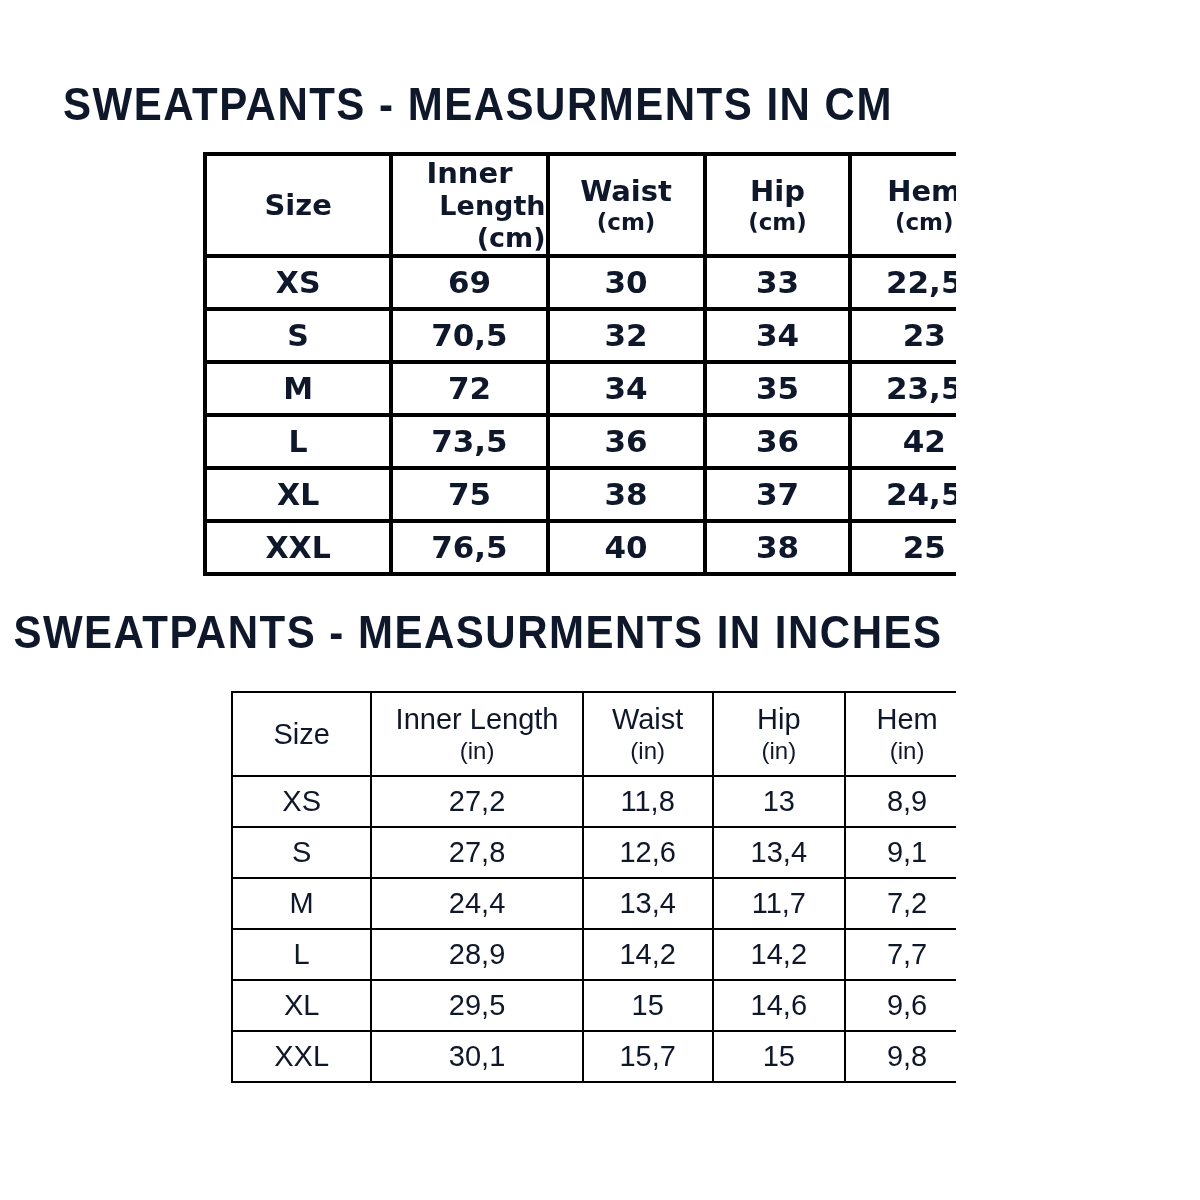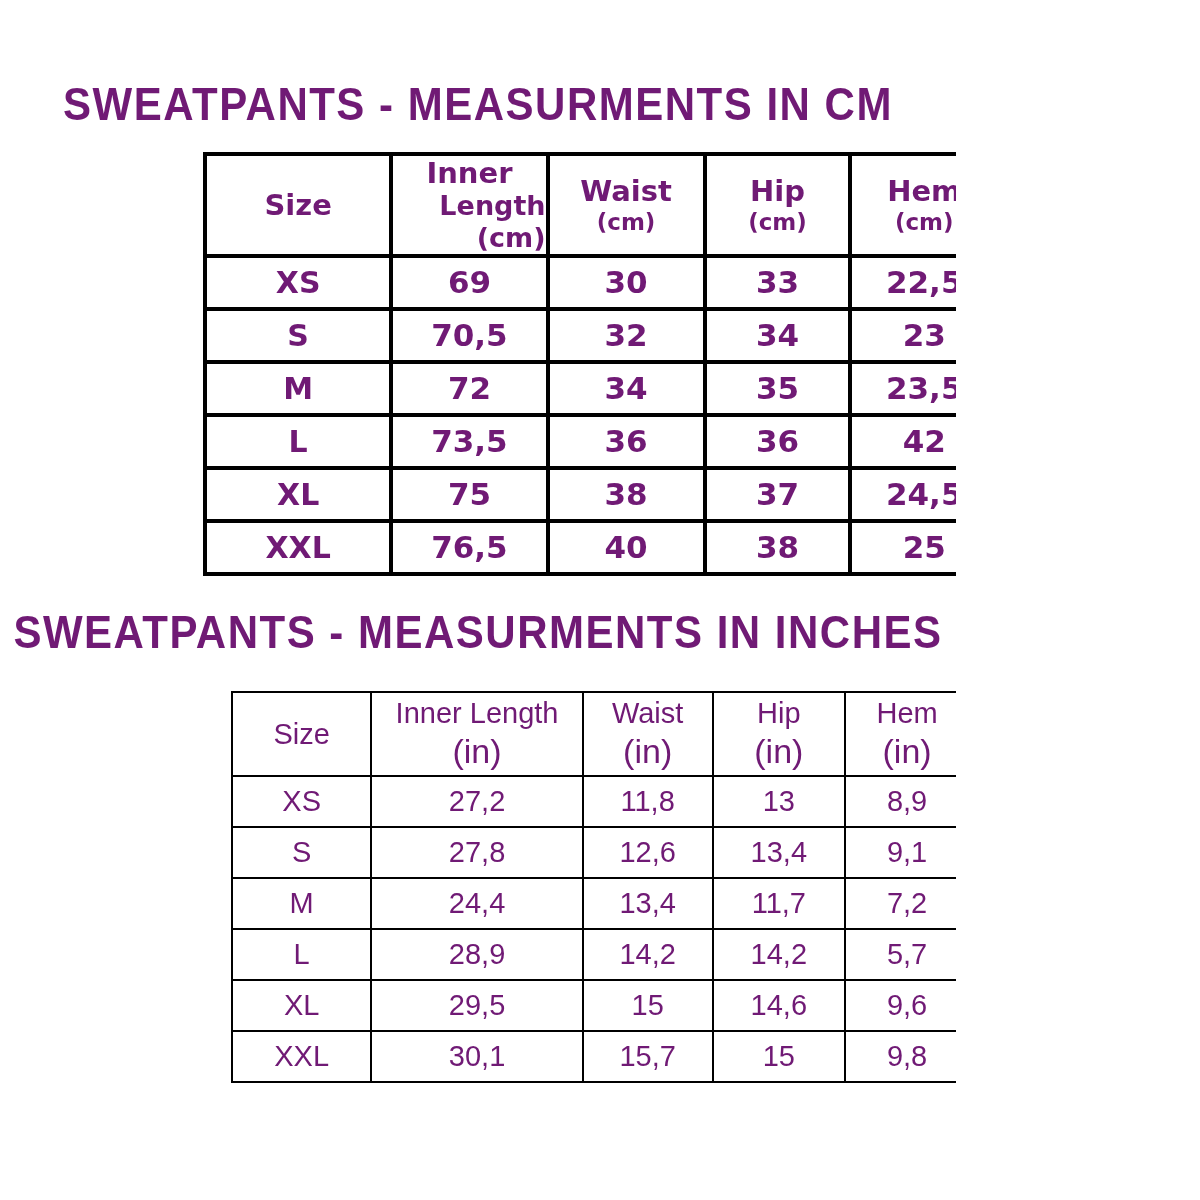--- a/index.html
+++ b/index.html
@@ -1,20 +1,20 @@
 <!DOCTYPE html>
 <html><head>
 <meta charset="utf-8">
 <style>
   html,body { margin:0; padding:0; background:#ffffff; }
   .canvas {
     position: relative;
     width: 956px; height: 1200px;
     background: #ffffff;
-    color: #701a75;
+    color: #0f172a;
     font-family: "Liberation Sans", sans-serif;
     overflow: hidden;
   }
   .chart-title {
     position: absolute;
     left: 0; width: 100%;
     margin: 0;
     text-align: center;
     font-family: "Liberation Sans", sans-serif;
     font-weight: bold;
@@ -56,21 +56,21 @@
   #table-inch th, #table-inch td {
     border: 2px solid #000000;
     text-align: center;
     vertical-align: middle;
     padding: 0;
     font-weight: normal;
   }
   #table-inch thead tr { height: 84px; }
   #table-inch tbody tr { height: 51px; }
   #table-inch .h-main { display:block; font-size: 29px; line-height: 1.2; }
-  #table-inch .h-sub  { display:block; font-size: 34px; line-height: 1.2; }
+  #table-inch .h-sub  { display:block; font-size: 24px; line-height: 1.2; }
   #table-inch tbody th { font-size: 29px; }
   #table-inch tbody td { font-size: 29px; margin-left: 48px; }
 </style>
 </head>
 <body>
 
 <div class="canvas">
 
   <h1 class="chart-title" id="title-cm">SWEATPANTS - MEASURMENTS IN CM</h1>
 
@@ -206,21 +206,21 @@
         <td>24,4</td>
         <td>13,4</td>
         <td>11,7</td>
         <td>7,2</td>
       </tr>
       <tr>
         <th>L</th>
         <td>28,9</td>
         <td>14,2</td>
         <td>14,2</td>
-        <td>5,7</td>
+        <td>7,7</td>
       </tr>
       <tr>
         <th>XL</th>
         <td>29,5</td>
         <td>15</td>
         <td>14,6</td>
         <td>9,6</td>
       </tr>
       <tr>
         <th>XXL</th>

